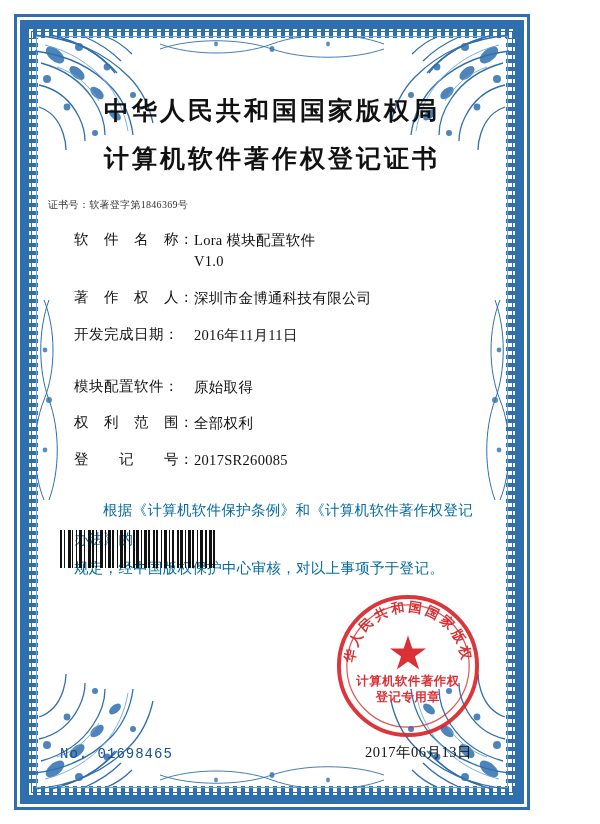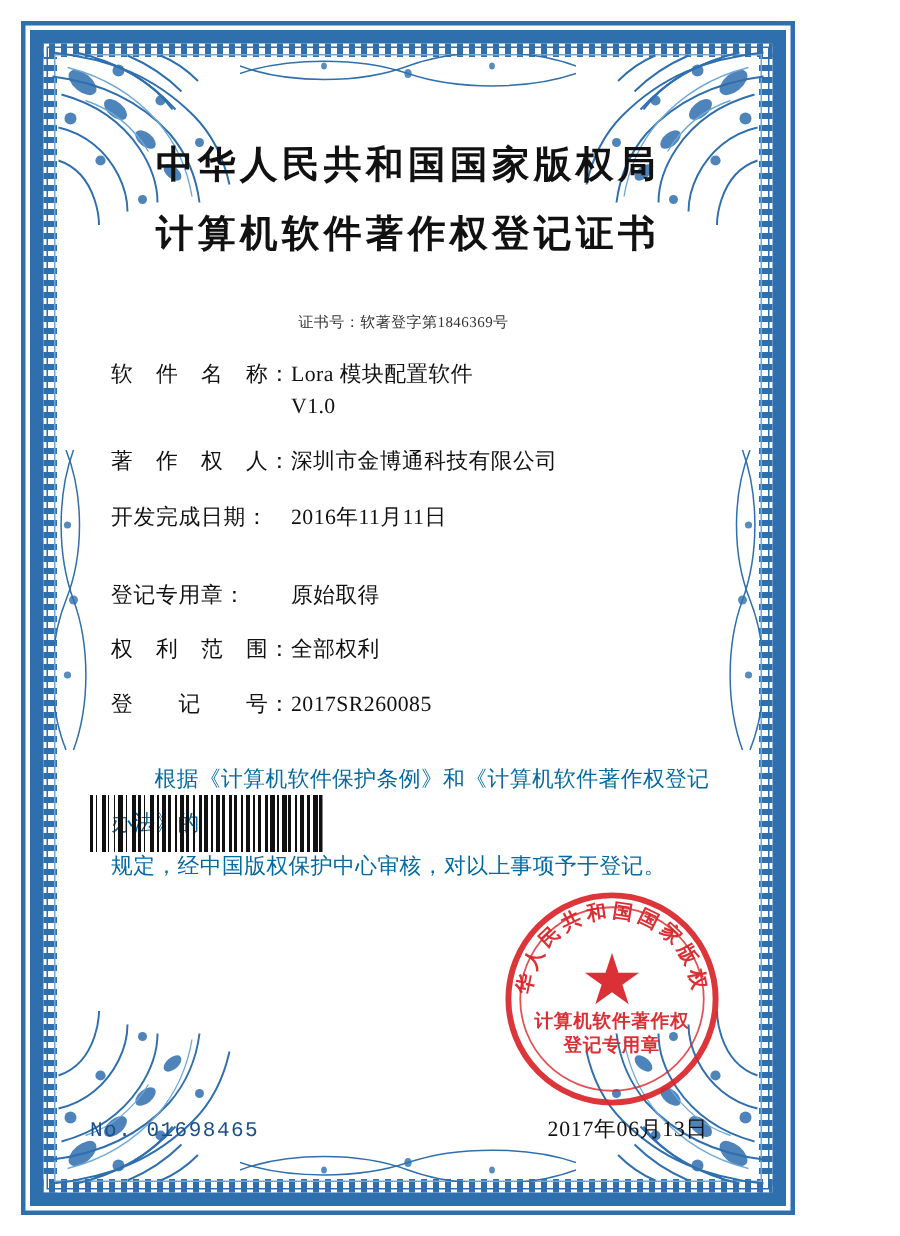--- a/index.html
+++ b/index.html
@@ -106,34 +106,34 @@
   }
   .title-main {
     font-family: "Liberation Serif", serif;
     font-size: 25px;
     font-weight: bold;
     letter-spacing: 3px;
     color: #111111;
     line-height: 1.5;
   }
   .title-sub {
-    font-family: Liberation Mono, monospace;
+    font-family: Liberation Sans, sans-serif;
     font-size: 25px;
     font-weight: bold;
     letter-spacing: 3px;
     color: #111111;
     line-height: 1.6;
     margin-top: 8px;
   }
 
   .cert-no {
-    text-align: center;
+    text-align: left;
     font-size: 10px;
     color: #333333;
-    margin-top: 30px;
+    margin-top: 20px;
     padding-right: 6px;
     letter-spacing: 0.3px;
   }
 
   .fields {
     margin-top: 18px;
     padding-left: 26px;
   }
   .field-row {
     display: flex;
@@ -460,21 +460,21 @@
 
       <div class="field-row">
         <div class="field-label">开发完成日期：</div>
         <div class="field-value">2016年11月11日</div>
       </div>
 
       <div class="field-row">
       </div>
 
       <div class="field-row">
-        <div class="field-label">登记专用章：</div>
+        <div class="field-label">模块配置软件：</div>
         <div class="field-value">原始取得</div>
       </div>
 
       <div class="field-row">
         <div class="field-label spread">
           <span>权</span>
           <span>利</span>
           <span>范</span>
           <span>围：</span>
         </div>

